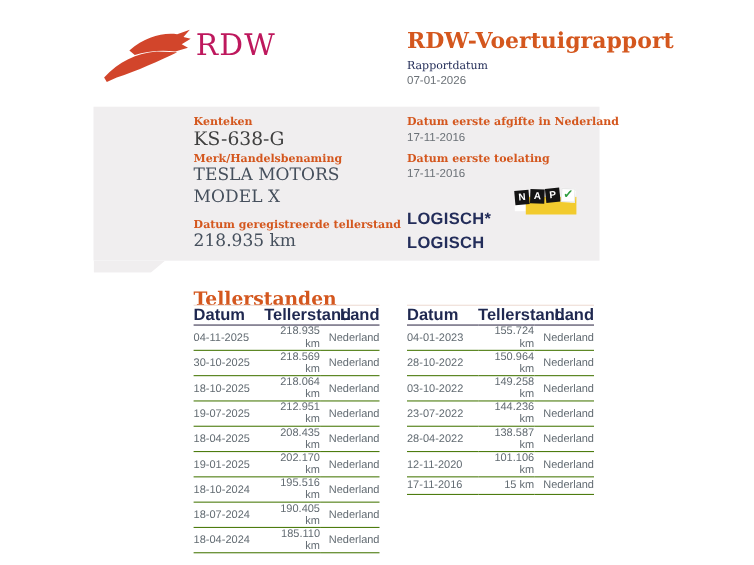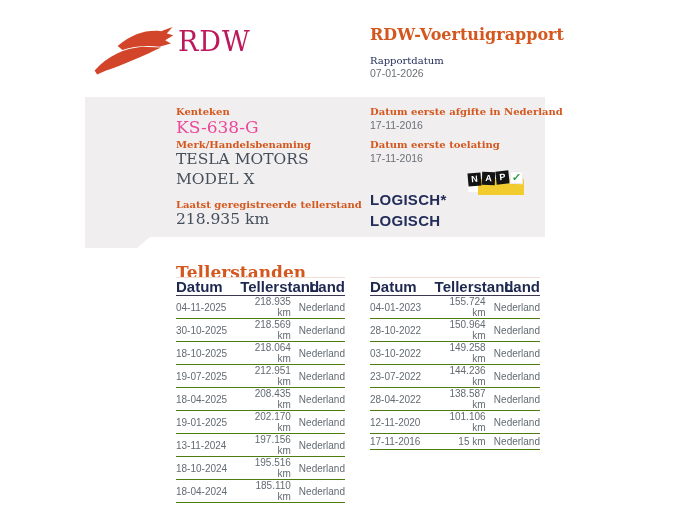--- a/index.html
+++ b/index.html
@@ -12,42 +12,42 @@
   
   .logo-svg{position:absolute;left:93px;top:22px;width:82px;height:56px;}
   .wordmark{
     position:absolute;left:178px;top:26px;
     font-family:"DejaVu Serif","Liberation Serif",serif;
     font-size:27px;color:#be185d;letter-spacing:1px;
   }
   .report-title{
     position:absolute;left:370px;top:25px;
     font-family:"DejaVu Serif","Liberation Serif",serif;
-    font-size:16px;font-weight:600;color:#d4571e;
+    font-size:20px;font-weight:600;color:#d4571e;
   }
   .label-serif{
     font-family:"DejaVu Serif","Liberation Serif",serif;
     font-weight:normal;font-size:10px;color:#222c57;
   }
   .report-date-label{position:absolute;left:370px;top:55px;}
   .report-date{position:absolute;left:370px;top:67px;font-size:10.5px;color:#6a7076;}
 
   
   .panel{position:absolute;left:85px;top:97px;width:460px;height:140px;background:#f0eeef;}
   .panel-tab{
     position:absolute;left:85px;top:237px;width:65px;height:11px;background:#f0eeef;
     clip-path:polygon(0 0,100% 0,80% 100%,0 100%);
   }
   .field-label{
     font-family:"DejaVu Serif","Liberation Serif",serif;
     font-weight:bold;font-size:10px;color:#d4571e;
   }
   .value-lg{
     font-family:"DejaVu Serif","Liberation Serif",serif;
-    font-size:17px;color:#ec4899;
+    font-size:17px;color:#404040;
   }
   .value-md{
     font-family:"DejaVu Serif","Liberation Serif",serif;
     font-size:15.5px;color:#454f5c;
   }
   .value-sm{font-size:10.5px;color:#6a7076;}
   .oordeel{
     position:absolute;left:370px;top:173px;
     font-size:15px;font-weight:bold;color:#232d5a;line-height:21px;letter-spacing:.3px;margin-top:16px;
   }
@@ -107,21 +107,21 @@
 <div class="panel"></div>
 <div class="panel-tab"></div>
 
 <div class="abs field-label" style="left:176px;top:106px;">Kenteken</div>
 <div class="abs value-lg" style="left:176px;top:117px;">KS-638-G</div>
 
 <div class="abs field-label" style="left:176px;top:139px;">Merk/Handelsbenaming</div>
 <div class="abs value-md" style="left:176px;top:150px;">TESLA MOTORS</div>
 <div class="abs value-md" style="left:176px;top:170px;">MODEL X</div>
 
-<div class="abs field-label" style="left:176px;top:199px;">Laatst geregistreerde tellerstand</div>
+<div class="abs field-label" style="left:176px;top:199px;">Datum geregistreerde tellerstand</div>
 <div class="abs value-md" style="left:176px;top:210px;">218.935 km</div>
 
 <div class="abs field-label" style="left:370px;top:106px;">Datum eerste afgifte in Nederland</div>
 <div class="abs value-sm" style="left:370px;top:119px;">17-11-2016</div>
 
 <div class="abs field-label" style="left:370px;top:139px;">Datum eerste toelating</div>
 <div class="abs value-sm" style="left:370px;top:152px;">17-11-2016</div>
 
 <div class="oordeel">
   <div>LOGISCH*</div>
@@ -172,27 +172,27 @@
         <td>18-04-2025</td>
         <td>208.435 km</td>
         <td>Nederland</td>
       </tr>
       <tr>
         <td>19-01-2025</td>
         <td>202.170 km</td>
         <td>Nederland</td>
       </tr>
       <tr>
-        <td>13-11-2024</td>
-        <td>197.156 km</td>
-        <td>Nederland</td>
-      </tr>
-      <tr>
         <td>18-10-2024</td>
         <td>195.516 km</td>
+        <td>Nederland</td>
+      </tr>
+      <tr>
+        <td>18-07-2024</td>
+        <td>190.405 km</td>
         <td>Nederland</td>
       </tr>
       <tr>
         <td>18-04-2024</td>
         <td>185.110 km</td>
         <td>Nederland</td>
       </tr>
     </tbody>
 </table>
 

